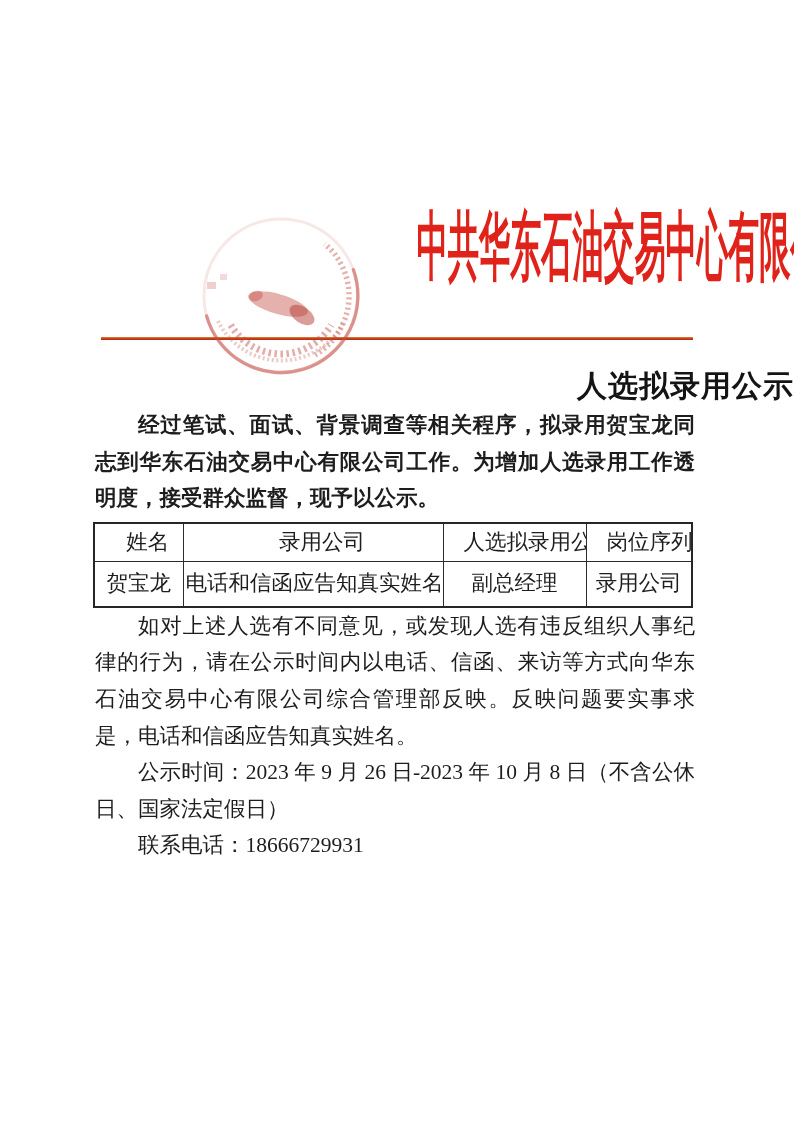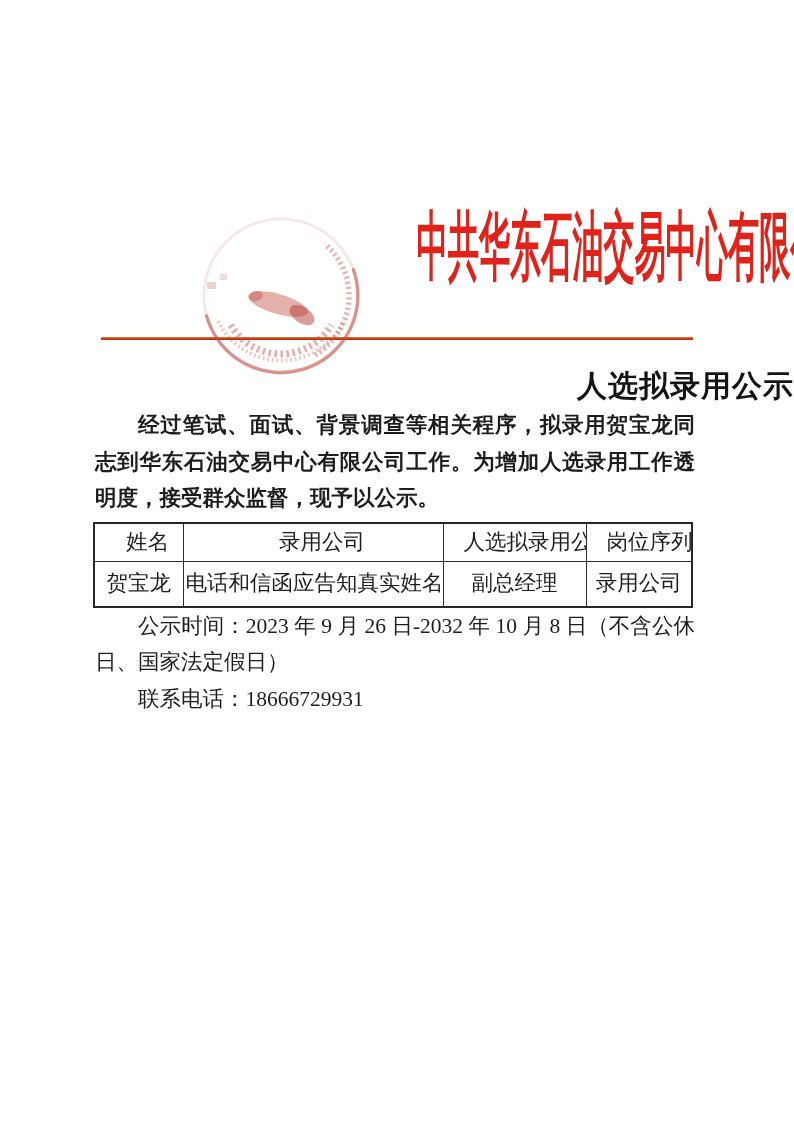--- a/index.html
+++ b/index.html
@@ -135,20 +135,21 @@
       <tbody>
         <tr>
           <td>贺宝龙</td>
           <td>电话和信函应告知真实姓名</td>
           <td>副总经理</td>
           <td>录用公司</td>
         </tr>
       </tbody>
     </table>
 
+    <p class="p-objection">如对上述人选有不同意见，或发现人选有违反组织人事纪律的行为，请在公示时间内以电话、信函、来访等方式向华东石油交易中心有限公司综合管理部反映。反映问题要实事求是，电话和信函应告知真实姓名。</p>
 
-    <p class="p-period">公示时间：2023 年 9 月 26 日-2032 年 10 月 8 日（不含公休日、国家法定假日）</p>
+    <p class="p-period">公示时间：2023 年 9 月 26 日-2023 年 10 月 8 日（不含公休日、国家法定假日）</p>
 
 
     <p>联系电话：18666729931</p>
 
   </div>
 </div>
 
 </body></html>

